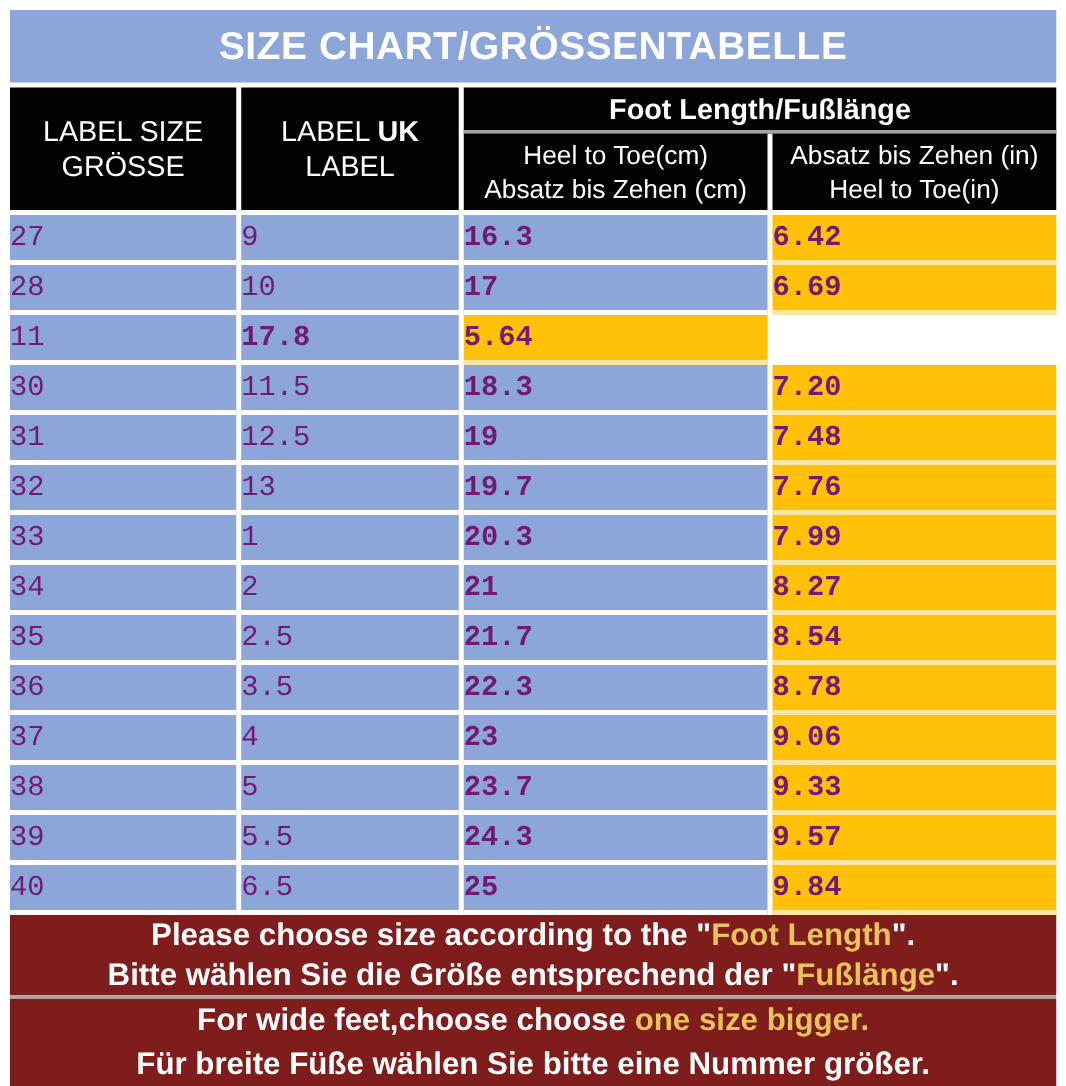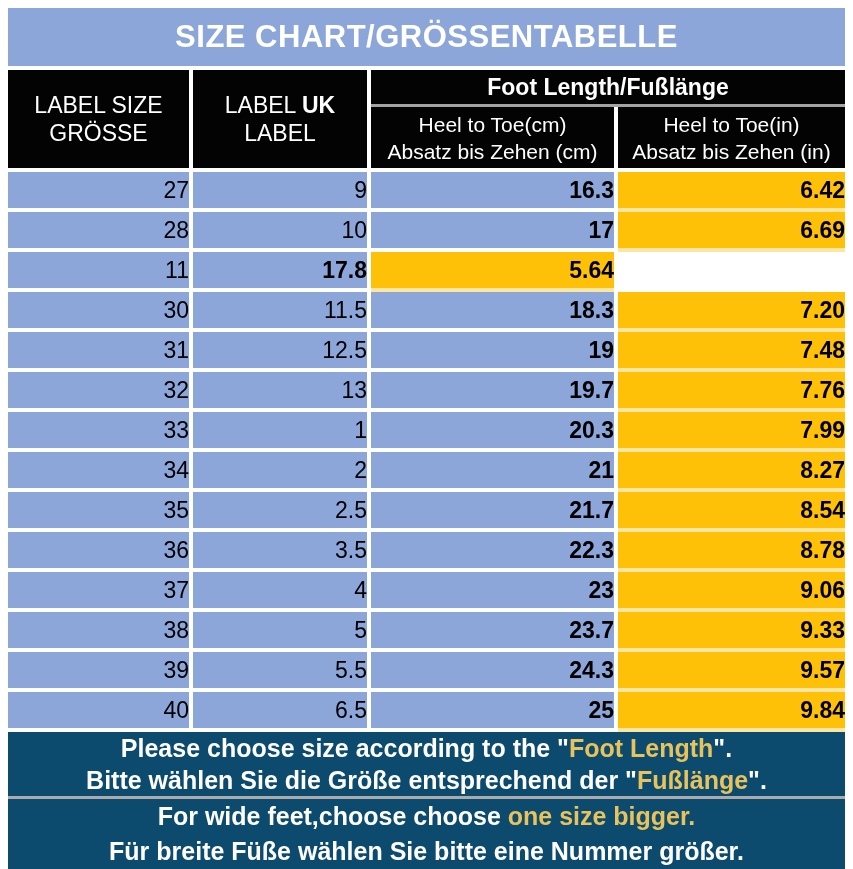--- a/index.html
+++ b/index.html
@@ -36,30 +36,31 @@
   .h-label-size{grid-column:1;grid-row:1/3;}
   .h-uk-size{grid-column:2;grid-row:1/3;font-size:23px;}
   .h-uk-size b{font-weight:bold;}
   .h-foot-length{grid-column:3/5;grid-row:1;font-weight:bold;font-size:23px;border-bottom:3px solid #a3a3a3;}
   .h-cm{grid-column:3;grid-row:2;}
   .h-in{grid-column:4;grid-row:2;}
   .subline{line-height:27px;font-size:21px;}
 
   
   .data-row .cell{
-    height:36px;line-height:36px;text-align:right;
-    font-size:23px;color:#000000;
+    height:36px;line-height:36px;text-align:left;
+    font-size:23px;color:#701a75;
     border-bottom:4px solid #ffffff;
     background:#8CA6D9;
+    font-family:Liberation Mono, monospace;
   }
   .data-row .cell.bold{font-weight:bold;}
   .data-row .cell.orange{background:#FFC107;border-bottom-color:#FBE7A3;}
 
   
-  .note{background:#0c4a6e;color:#ffffff;text-align:center;font-weight:bold;}
+  .note{background:#7f1d1d;color:#ffffff;text-align:center;font-weight:bold;}
   .note-1{height:64px;padding-top:0;}
   .note-1 .nline{line-height:32px;font-size:25px;}
   .note-sep{height:3px;background:#ABABAB;}
   .note-2{height:72px;}
   .note-2 .nline{line-height:35px;font-size:25px;}
   .gold{color:#E8C35C;}
 </style>
 </head>
 <body>
 
@@ -76,22 +77,22 @@
       <div class="hline"><span>LABEL </span><b>UK</b><span> LABEL</span></div>
     </div>
     <div class="hcell h-foot-length">
       <div>Foot Length/Fußlänge</div>
     </div>
     <div class="hcell h-cm">
       <div class="subline">Heel to Toe(cm)</div>
       <div class="subline">Absatz bis Zehen (cm)</div>
     </div>
     <div class="hcell h-in">
+      <div class="subline">Absatz bis Zehen (in)</div>
       <div class="subline">Heel to Toe(in)</div>
-      <div class="subline">Absatz bis Zehen (in)</div>
     </div>
   </div>
 
   <div id="rows">
     <div class="data-row">
       <div class="cell">27</div>
       <div class="cell">9</div>
       <div class="cell bold">16.3</div>
       <div class="cell bold orange">6.42</div>
     </div>

